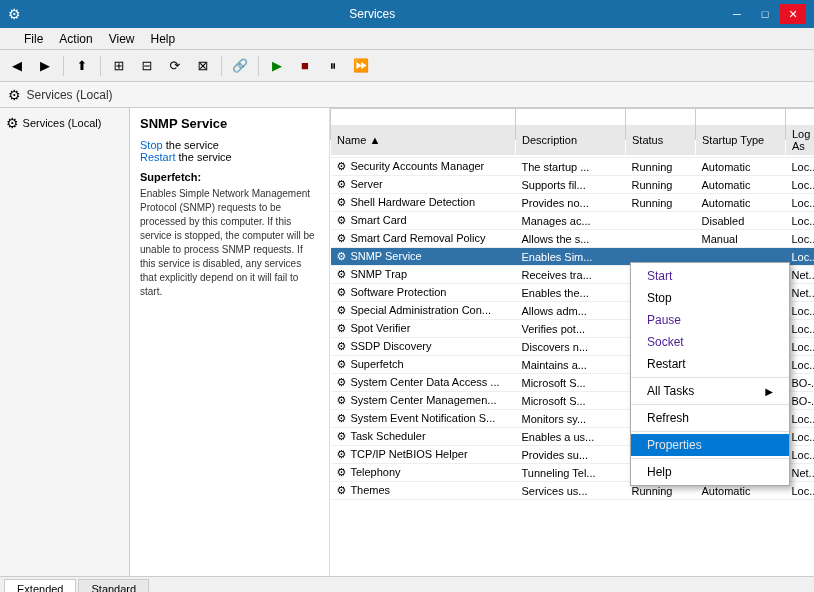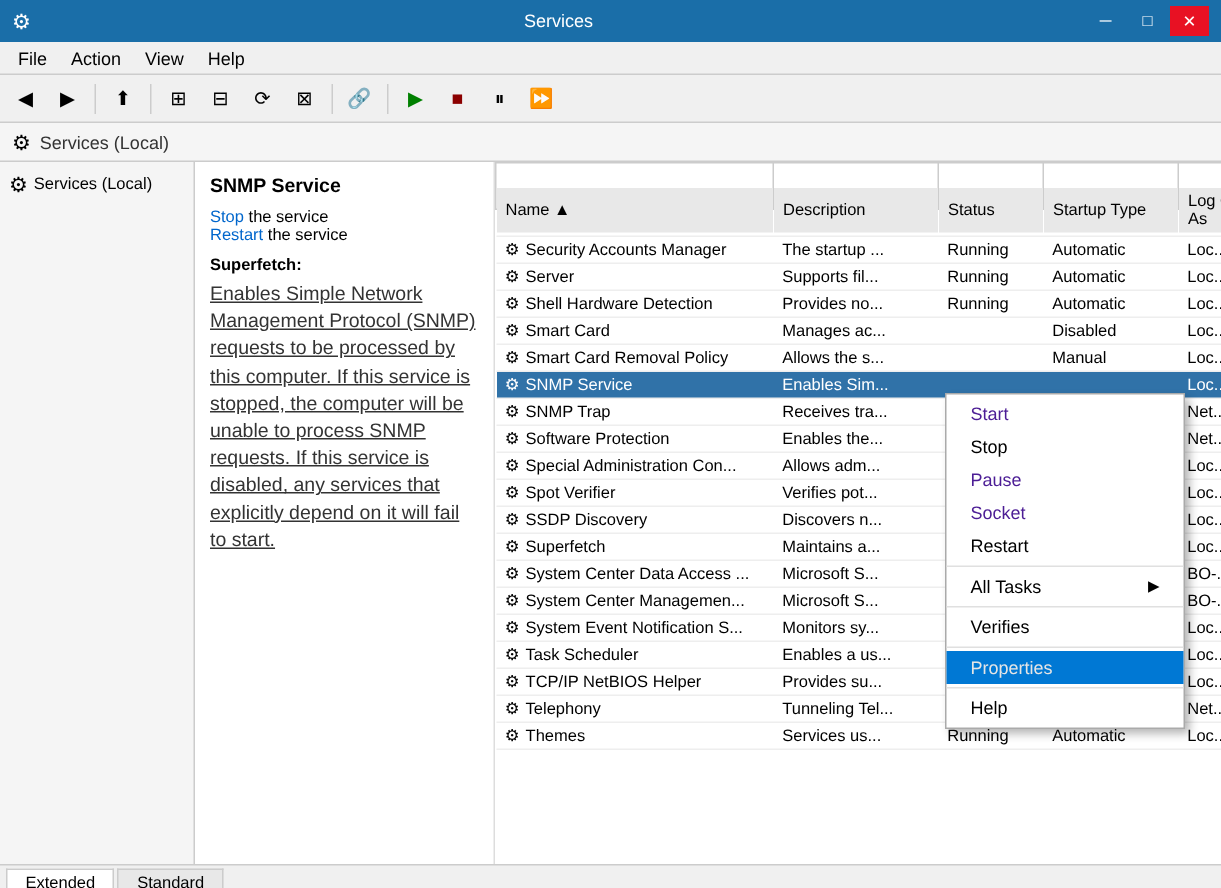--- a/index.html
+++ b/index.html
@@ -25,21 +25,21 @@
     }
     #title-bar .win-btn.close { background: #e81123; }
 
     
     #menu-bar {
       background: #f0f0f0;
       border-bottom: 1px solid #ccc;
       height: 22px;
       display: flex;
       align-items: center;
-      padding: 0 4px;
+      padding: 0 16px;
     }
     #menu-bar span {
       padding: 2px 8px;
       cursor: pointer;
       font-size: 12px;
     }
 
     
     #toolbar {
       background: #f0f0f0;
@@ -108,21 +108,21 @@
     #service-detail {
       width: 200px;
       padding: 8px 10px;
       border-right: 1px solid #ddd;
       font-size: 11px;
       background: white;
     }
     #service-detail h3 { font-size: 13px; font-weight: bold; margin-bottom: 8px; }
     #service-detail a { color: #0066cc; text-decoration: none; cursor: pointer; }
     #service-detail .desc-label { font-weight: bold; margin: 8px 0 4px; }
-    #service-detail .desc-text { font-size: 13px; color: #333; line-height: 1.4; text-decoration: underline; }
+    #service-detail .desc-text { font-size: 10px; color: #333; line-height: 1.4; }
 
     
     #table-area { flex: 1; overflow: hidden; display: flex; flex-direction: column; }
 
     
     #services-table {
       flex: 1;
       overflow-y: auto;
       overflow-x: auto;
       font-size: 11px;
@@ -447,18 +447,18 @@
   <div class="ctx-item">Stop</div>
   <div class="ctx-item disabled">Pause</div>
   <div class="ctx-item disabled">Socket</div>
   <div class="ctx-item">Restart</div>
   <div class="ctx-sep"></div>
   <div class="ctx-item">
     <span>All Tasks</span>
     <span class="ctx-arrow">▶</span>
   </div>
   <div class="ctx-sep"></div>
-  <div class="ctx-item">Verifies</div>
+  <div class="ctx-item">Refresh</div>
   <div class="ctx-sep"></div>
   <div class="ctx-item highlighted">Properties</div>
   <div class="ctx-sep"></div>
   <div class="ctx-item">Help</div>
 </div>
 
 </body></html>

